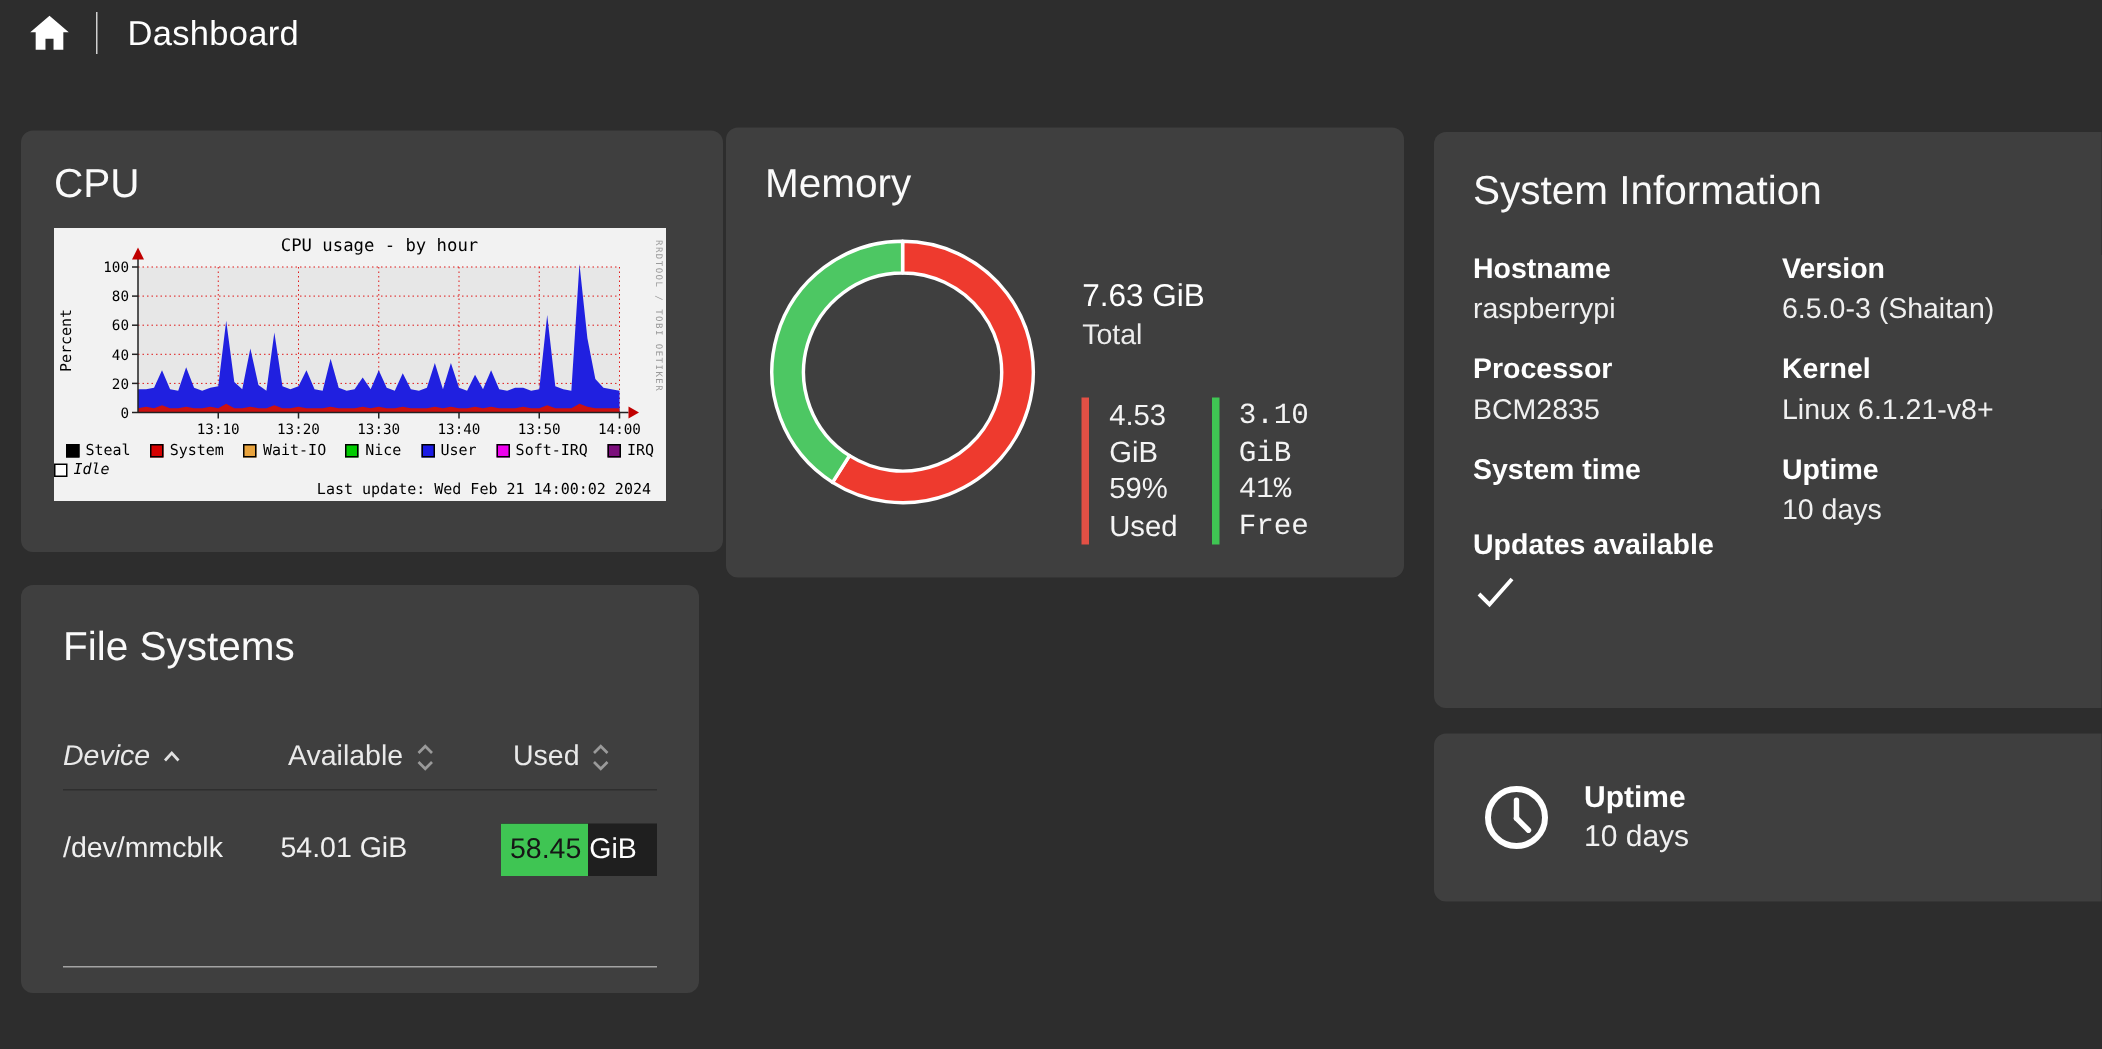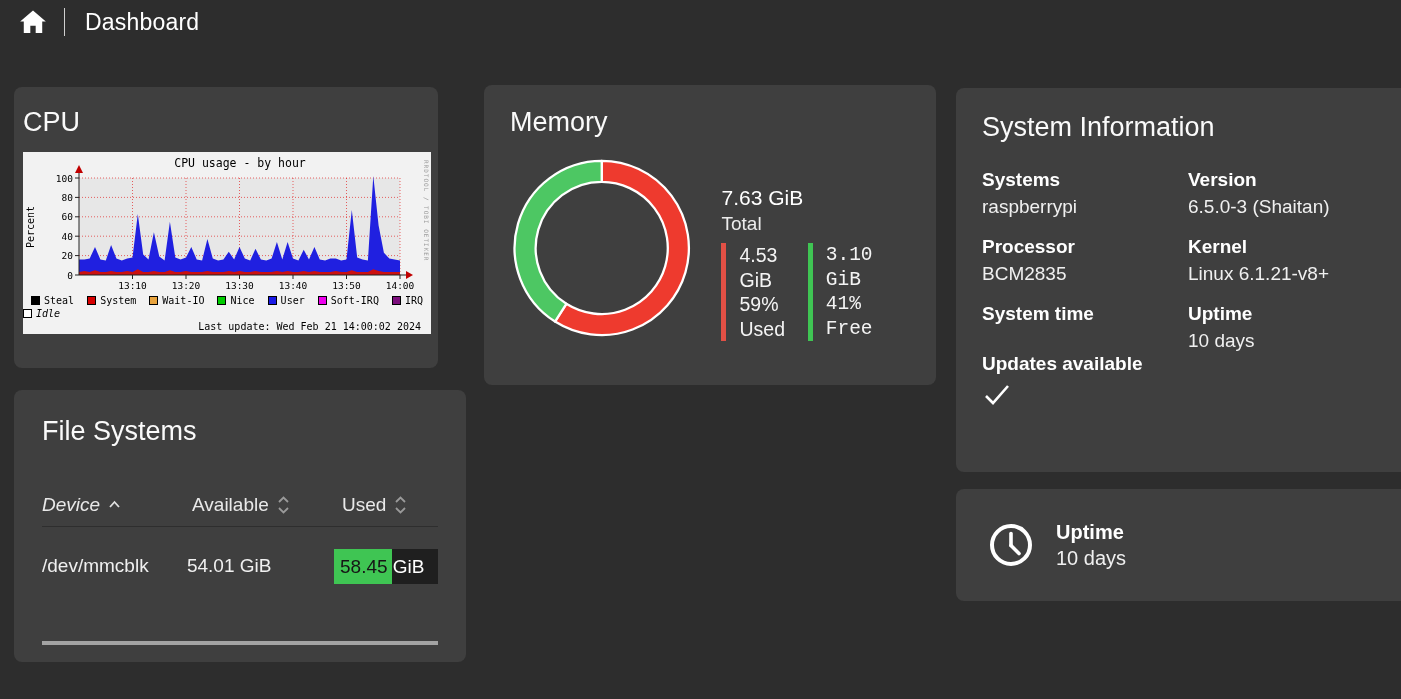--- a/index.html
+++ b/index.html
@@ -13,61 +13,61 @@
   
   .topbar { position:absolute; left:0; top:0; width:1401px; height:44px; display:flex; align-items:center; }
   .home-btn { margin-left:18px; width:30px; height:30px; display:flex; align-items:center; justify-content:center; cursor:pointer; }
   .topbar-divider { width:1px; height:28px; background:#cfcfcf; margin:0 20px 0 16px; }
   .topbar-title { font-size:23px; color:#ffffff; letter-spacing:.2px; }
 
   
   .card { position:absolute; background:#3f3f3f; border-radius:8px; }
   .card-title { font-size:27px; color:#fafafa; font-weight:400; }
 
-  .card-cpu     { left:14px;  top:87px;  width:424px; height:281px; padding:20px 9px; }
+  .card-cpu     { left:14px;  top:87px;  width:468px; height:281px; padding:20px 22px; }
   .card-memory  { left:484px; top:85px;  width:452px; height:300px; padding:22px 26px; }
   .card-sysinfo { left:956px; top:88px;  width:460px; height:384px; padding:24px 26px; }
   .card-fs      { left:14px;  top:390px; width:452px; height:272px; padding:26px 28px; }
   .card-uptime  { left:956px; top:489px; width:460px; height:112px; display:flex; align-items:center; padding-left:32px; }
 
   
   .rrd { margin-top:14px; width:408px; height:182px; background:#f2f2f2; color:#000;
          font-family:"DejaVu Sans Mono", monospace; overflow:hidden; }
   .rrd svg { display:block; }
   .rrd-legend-row { display:flex; justify-content:space-between; padding:0 8px; height:13px; align-items:center; }
   .rrd-legend-item { display:flex; align-items:center; gap:4px; font-size:10px; color:#000; white-space:nowrap; }
   .rrd-swatch { width:9px; height:9px; border:1px solid #000; display:inline-block; }
   .rrd-idle-row { display:flex; height:13px; align-items:center;font-style:italic; }
   .rrd-update-row { text-align:right; padding-right:10px; font-size:10px; height:14px; line-height:14px; color:#000; }
 
   
   .mem-content { display:flex; margin-top:10px; }
   .mem-right { margin-left:28px; margin-top:38px; }
   .mem-total-value { font-size:21px; color:#fff; }
   .mem-total-label { font-size:19px; color:#ececec; margin-top:3px; }
-  .mem-stats { display:flex; margin-top:8px; }
+  .mem-stats { display:flex; margin-top:30px; }
   .mem-stat { border-left:5px solid; padding-left:13px; font-size:19.5px; line-height:24.5px; color:#f4f4f4; }
   .mem-stat.used { border-color:#e25045; }
   .mem-stat.free { border-color:#3fc553;font-family:Liberation Mono, monospace; }
 
   
   .si-grid { display:grid; grid-template-columns:206px 224px; row-gap:17px; margin-top:26px; }
   .si-label { font-weight:700; font-size:19px; color:#ffffff; }
   .si-value { font-size:19px; color:#f0f0f0; margin-top:3px; line-height:25px; padding-right:16px; }
   .si-updates { }
   .si-check { margin-top:8px; }
 
   
   .fs-table { margin-top:36px; }
   .fs-head { display:flex; align-items:center; height:44px; border-bottom:1px solid #2e2e2e; }
   .fs-col-device { width:150px;font-style:italic; }
   .fs-col-avail  { width:150px; }
   .fs-col-used   { flex:1; }
   .fs-th { font-size:19px; color:#e9e9e9; display:flex; align-items:center; gap:8px; cursor:pointer; }
-  .fs-row { display:flex; padding-top:22px; height:118px; border-bottom:4px solid #a3a3a3; }
+  .fs-row { display:flex; padding-top:22px; height:118px; border-bottom:1px solid #a3a3a3; }
   .fs-td { font-size:19px; color:#f0f0f0; line-height:33px; }
   .fs-td.device { width:150px; white-space:nowrap; overflow:hidden; }
   .fs-td.avail { width:150px; padding-right:62px; }
   .usage-bar { position:relative; width:104px; height:35px; background:#1f1f1f; overflow:hidden; }
   .usage-fill { position:absolute; left:0; top:0; bottom:0; background:#3fc553; }
   .usage-text { position:absolute; left:0; top:0; width:100%; height:100%; display:flex; align-items:center;
                 padding-left:6px; font-size:19px; white-space:nowrap; }
   .usage-text.dark  { color:#161616; }
   .usage-text.light { color:#ffffff; }
 
@@ -208,21 +208,21 @@
         </div>
       </div>
     </div>
   </div>
 </div>
 
 <div class="card card-sysinfo">
   <div class="card-title">System Information</div>
   <div class="si-grid">
     <div>
-      <div class="si-label">Systems</div>
+      <div class="si-label">Hostname</div>
       <div class="si-value">raspberrypi</div>
     </div>
     <div>
       <div class="si-label">Version</div>
       <div class="si-value">6.5.0-3 (Shaitan)</div>
     </div>
     <div>
       <div class="si-label">Processor</div>
       <div class="si-value">BCM2835</div>
     </div>

